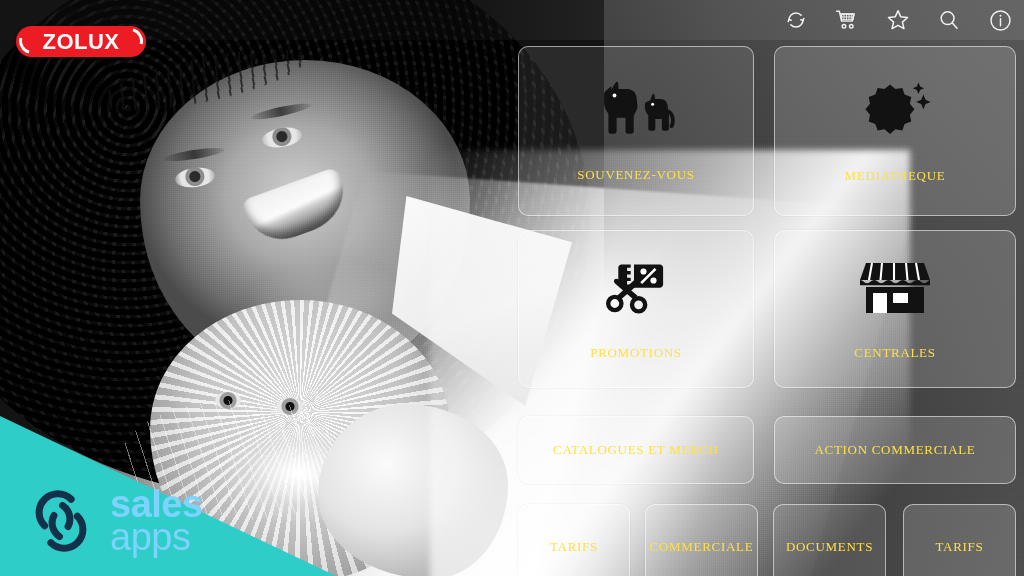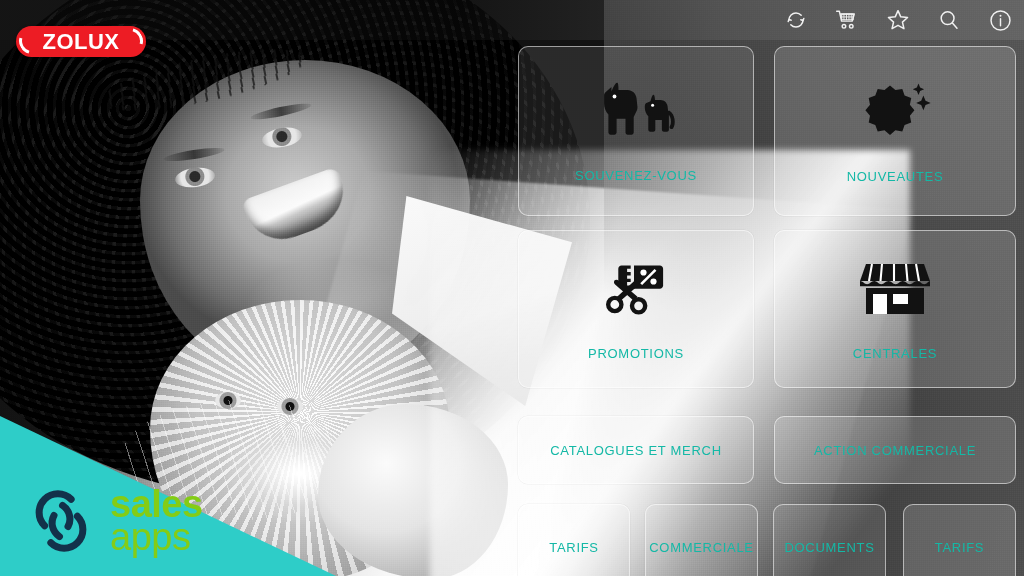--- a/index.html
+++ b/index.html
@@ -201,23 +201,23 @@
     display: flex;
     flex-direction: column;
     align-items: center;
     justify-content: center;
     cursor: pointer;
     box-shadow: 0 0 0 .5px rgba(0,0,0,.06);
   }
   .tile .ticon { display: flex; align-items: center; justify-content: center; }
   .tile .tlabel {
     font-size: 13px;
-    color: #14b8a6;
+    color: #fde047;
     letter-spacing: .7px;
-    font-family: Liberation Sans, sans-serif;
+    font-family: Liberation Serif, serif;
     text-align: center;
     white-space: nowrap;
   }
   .tile.big .tlabel { margin-top: 26px; }
 
   
   #tile-souvenez  { left: 518px; top: 46px;  width: 236px; height: 170px; }
   #tile-nouveautes{ left: 774px; top: 46px;  width: 242px; height: 170px; }
   #tile-promotions{ left: 518px; top: 230px; width: 236px; height: 158px; }
   #tile-centrales { left: 774px; top: 230px; width: 242px; height: 158px; }
@@ -242,21 +242,21 @@
   }
   .sa-logo {
     position: absolute; left: 22px; bottom: 16px;
     z-index: 16;
     display: flex; align-items: center; gap: 10px;
   }
   .sa-mark { width: 78px; height: 78px; }
   .sa-text {
     display: flex; flex-direction: column;
     line-height: .88;
-    color: #84cc16;
+    color: #7dd3fc;
     font-family: "Liberation Sans", sans-serif;
   }
   .sa-text .sa-1 { font-size: 38px; font-weight: 700; letter-spacing: -.5px; }
   .sa-text .sa-2 { font-size: 38px; font-weight: 400; letter-spacing: -.5px; }
 </style>
 </head>
 <body>
 
 <div id="app">
 
@@ -353,21 +353,21 @@
     </div>
 
     <div class="tile big" id="tile-nouveautes">
       <div class="ticon">
         <svg width="76" height="64" viewBox="0 0 76 64" fill="#121212">
           <path d="M33 6.5l5.4 4.6 6.9-1.2 2.3 6.6 6.6 2.4-1.3 6.9 4.5 5.4-4.5 5.5 1.3 6.9-6.6 2.3-2.3 6.6-6.9-1.2-5.4 4.6-5.5-4.6-6.8 1.2-2.4-6.6-6.6-2.3 1.3-6.9-4.6-5.5 4.6-5.4-1.3-6.9 6.6-2.4 2.4-6.6 6.8 1.2z"></path>
           <path d="M61.5 4.6l1.6 4 4 1.6-4 1.7-1.6 4-1.7-4-4-1.7 4-1.6z"></path>
           <path d="M66.4 16.6l2.1 5.2 5.2 2.1-5.2 2.2-2.1 5.1-2.2-5.1-5.1-2.2 5.1-2.1z"></path>
         </svg>
       </div>
-      <div class="tlabel">NOUVEAUTES</div>
+      <div class="tlabel">MEDIATHEQUE</div>
     </div>
 
     <div class="tile big" id="tile-centrales">
       <div class="ticon">
         <svg width="72" height="62" viewBox="0 0 72 62" fill="#121212">
           <path d="M7 6h58l6 17H1z"></path>
           <path d="M13 6l-3 17M23 6l-1.5 17M35 6v17M47 6l1.5 17M57 6l3 17" stroke="#fff" stroke-width="2.1"></path>
           <path d="M1 23c2.9 0 4.3 3.2 7.1 3.2S12.3 23 15.2 23s4.3 3.2 7.1 3.2S26.6 23 29.5 23s4.3 3.2 7.1 3.2S40.9 23 43.8 23s4.3 3.2 7.1 3.2S55.2 23 58.1 23s4.3 3.2 7.1 3.2S69.5 23 71 23v5.2H1z"></path>
           <path d="M7 30h58v26H7z"></path>
           <rect x="14" y="36" width="14" height="20" fill="#fff"></rect>

